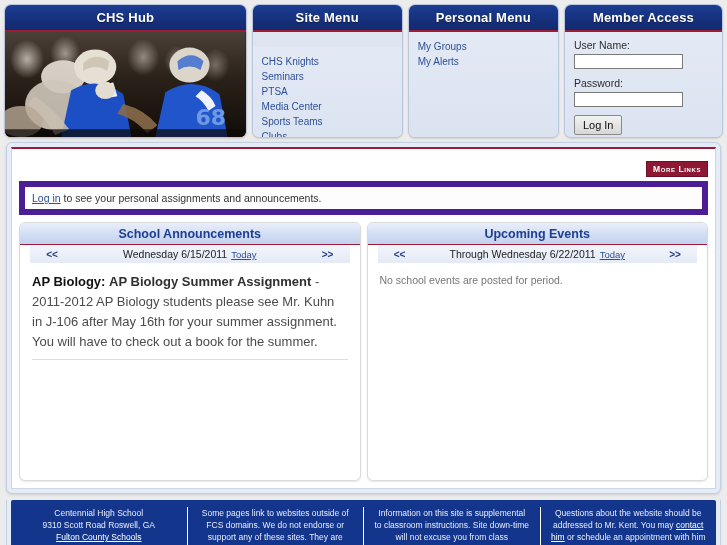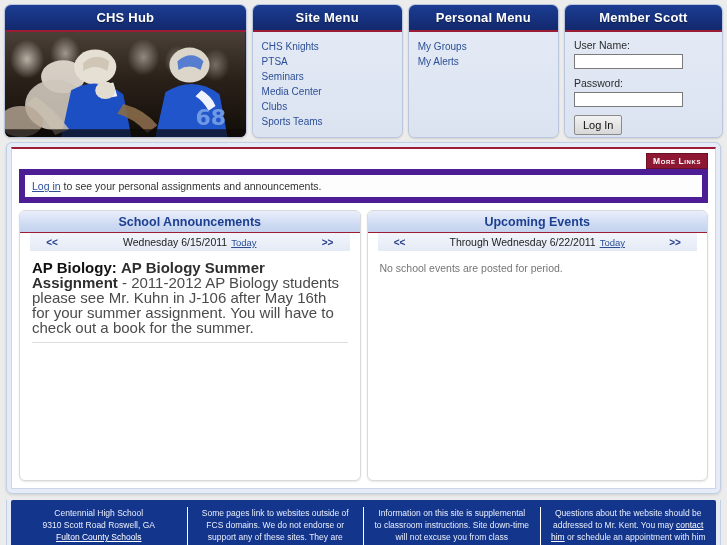--- a/index.html
+++ b/index.html
@@ -47,21 +47,21 @@
     background: #dfe6f2;
     border: 1px solid #b9c6dd;
     border-radius: 7px;
     box-sizing: border-box;
     overflow: hidden;
     box-shadow: 0 1px 2px rgba(0,0,0,.12);
     display: flex;
     flex-direction: column;
   }
   .panel-hub   { width: 244px; }
-  .panel-site  { width: 152px; }
+  .panel-site  { width: 152px; gap: 15px; }
   .panel-pers  { width: 152px; }
   .panel-mem   { width: 160px; }
 
   .panel-head {
     background: linear-gradient(#1b3d93, #16307c 60%, #12296d);
     color: #ffffff;
     font-weight: bold;
     font-size: 13px;
     text-align: center;
     padding: 5px 0 5px 0;
@@ -160,23 +160,23 @@
     display: flex;
     flex-direction: column;
     padding: 0;
     box-sizing: border-box;
   }
 
   .morelinks-row {
     height: 20px;
     display: flex;
     justify-content: flex-end;
-    align-items: flex-end;
+    align-items: flex-start;
     padding-right: 7px;
-    padding-top: 0px;
+    padding-top: 12px;
   }
   .morelinks {
     background: #8e1833;
     color: #ffffff;
     font-size: 8.5px;
     font-variant: small-caps;
     letter-spacing: .6px;
     padding: 2px 6px 2px 6px;
     border: 1px solid #6d0f26;
     cursor: pointer;
@@ -256,22 +256,22 @@
   .col-body {
     flex: 1;
     padding: 9px 12px 0 12px;
     min-height: 0;
   }
   .ann {
     padding-bottom: 7px;
     border-bottom: 1px solid #dedede;
   }
   .ann-text {
-    font-size: 15px;
-    line-height: 15px;
+    font-size: 13px;
+    line-height: 20px;
     color: #4b4b4b;
   }
   .ann-course { font-weight: bold; color: #111; }
   .ann-title  { font-weight: bold; color: #2f2f2f; }
   .empty-note {
     font-size: 10.5px;
     color: #767676;
     padding-top: 2px;
   }
 
@@ -359,38 +359,38 @@
           <path d="M30 66 q20 14 34 34 l-14 6 q-12 -22 -28 -32 z" fill="#c9c0b2" opacity=".85"></path>
           <rect y="100" width="240" height="8" fill="#0d0907" opacity=".7"></rect>
         </svg>
       </div>
     </div>
 
     <div class="panel panel-site">
       <div class="panel-head">Site Menu</div>
       <div class="panel-body">
         <a class="menu-link">CHS Knights</a>
+        <a class="menu-link">Seminars</a>
         <a class="menu-link">PTSA</a>
-        <a class="menu-link">Seminars</a>
         <a class="menu-link">Media Center</a>
+        <a class="menu-link">Sports Teams</a>
         <a class="menu-link">Clubs</a>
-        <a class="menu-link">Sports Teams</a>
       </div>
     </div>
 
     <div class="panel panel-pers">
       <div class="panel-head">Personal Menu</div>
       <div class="panel-body">
         <a class="menu-link">My Groups</a>
         <a class="menu-link">My Alerts</a>
       </div>
     </div>
 
     <div class="panel panel-mem">
-      <div class="panel-head">Member Scott</div>
+      <div class="panel-head">Member Access</div>
       <div class="panel-body">
         <div class="form-label">User Name:</div>
         <input class="form-input" type="text" value="" style="">
         <div class="form-label">Password:</div>
         <input class="form-input" type="password" value="" style="">
         <button class="login-btn">Log In</button>
       </div>
     </div>
   </div>
 

